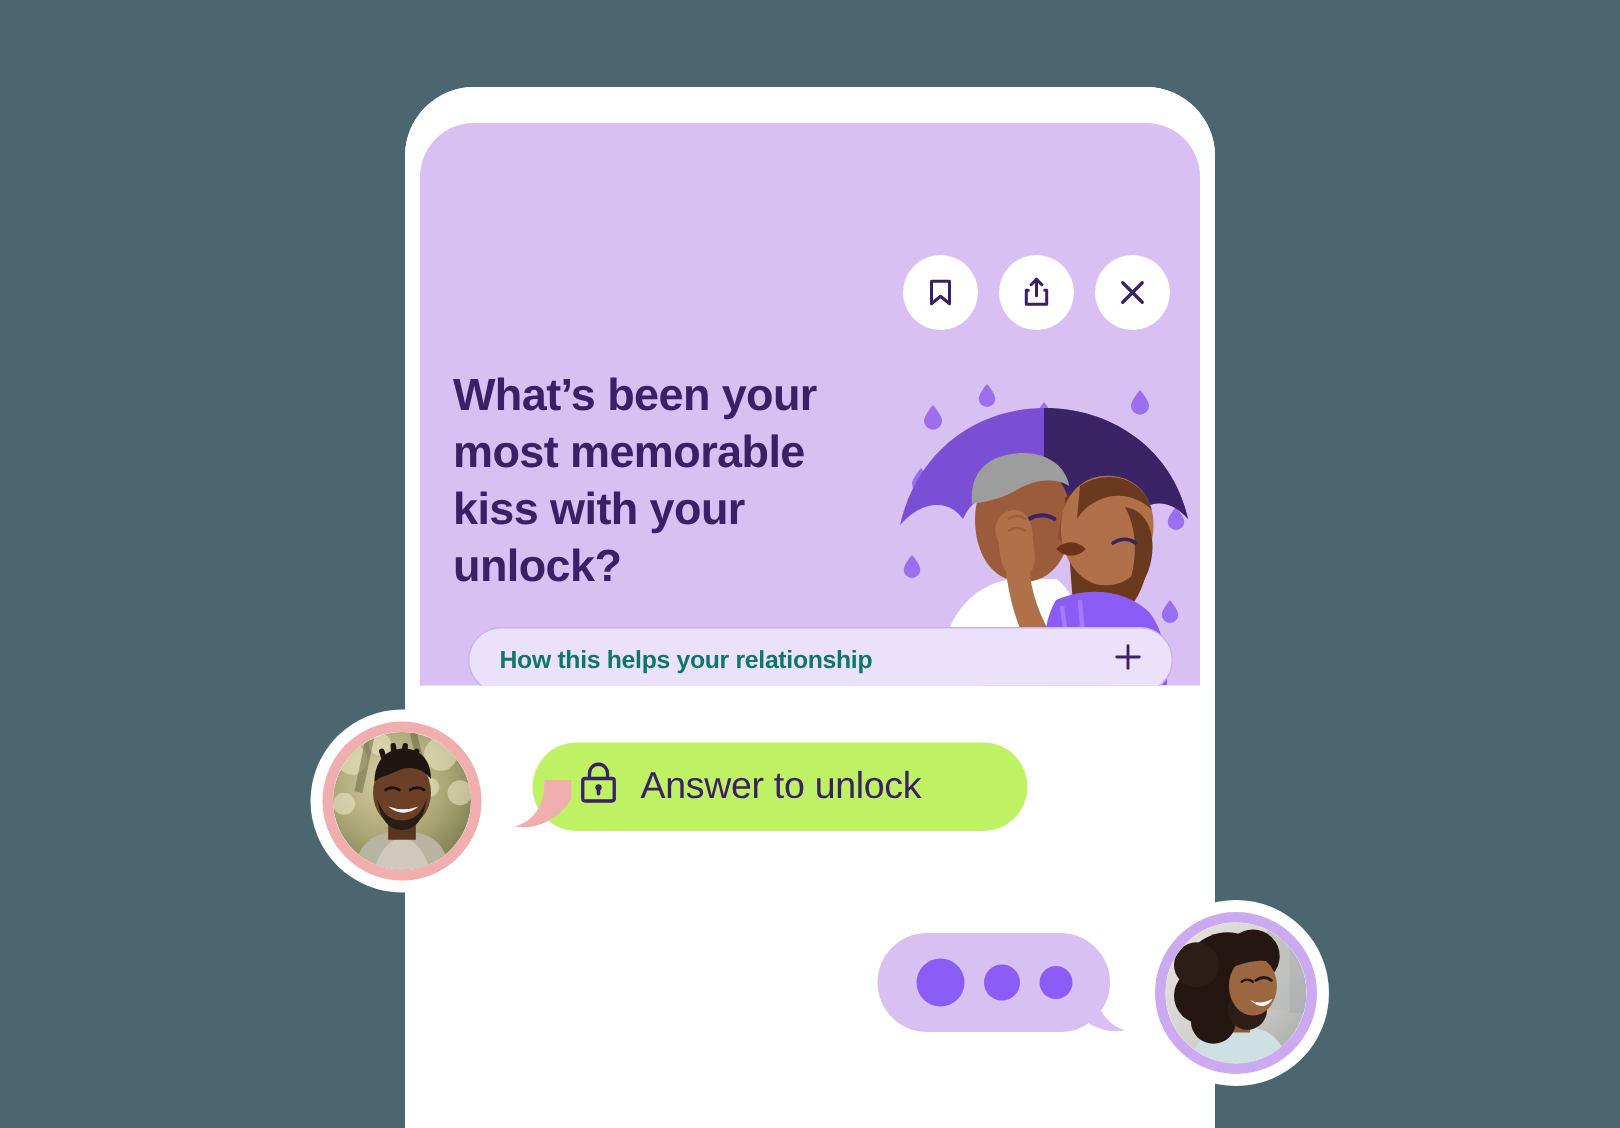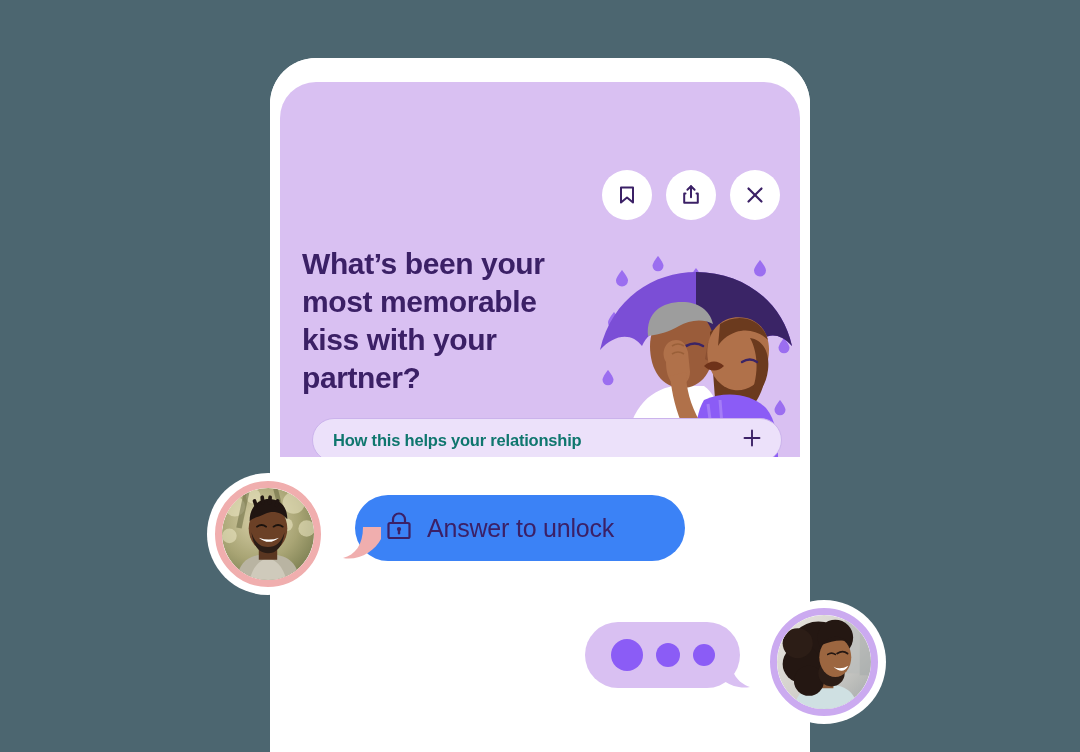--- a/index.html
+++ b/index.html
@@ -117,22 +117,22 @@
     letter-spacing: -0.2px;
   }
   .plus-icon { display: block; }
 
   
   .answer-bubble {
     position: absolute;
     left: 355px;
     top: 495px;
     width: 330px;
-    height: 66px;
-    background: #3b82f6;
+    height: 59px;
+    background: #bef264;
     border-radius: 33px;
     display: flex;
     align-items: center;
     gap: 14px;
     padding-left: 30px;
     box-sizing: border-box;
     cursor: pointer;
   }
   .answer-bubble .tail {
     position: absolute;
@@ -257,21 +257,21 @@
           <button class="icon-btn">
             <span>
               <svg width="24" height="24" viewBox="0 0 24 24" fill="none" stroke="#3b2066" stroke-width="2.2" stroke-linecap="round">
                 <path d="M5.5 5.5 18.5 18.5"></path>
                 <path d="M18.5 5.5 5.5 18.5"></path>
               </svg>
             </span>
           </button>
         </div>
 
-        <h1 class="prompt-title">What’s been your most memorable kiss with your partner?</h1>
+        <h1 class="prompt-title">What’s been your most memorable kiss with your unlock?</h1>
 
         <div class="illustration">
           <svg width="208" height="207" viewBox="0 0 208 207">
             <rect width="208" height="207" fill="#d9c0f2"></rect>
 
             <g fill="#9b6ef0">
               <path d="M30 20c0 0 6 7 6 10.5a6 6 0 1 1-12 0C24 27 30 20 30 20z"></path>
               <path d="M66 6c0 0 5.5 6.5 5.5 9.8a5.5 5.5 0 1 1-11 0C60.5 12.5 66 6 66 6z"></path>
               <path d="M22 62c0 0 6 7 6 10.5a6 6 0 1 1-12 0C16 69 22 62 22 62z"></path>
               <path d="M16 120c0 0 5.5 6.5 5.5 9.8a5.5 5.5 0 1 1-11 0C10.5 126.5 16 120 16 120z"></path>

